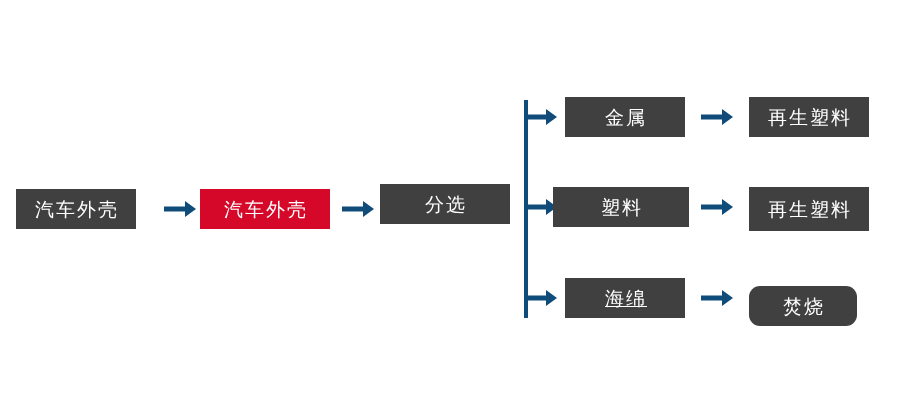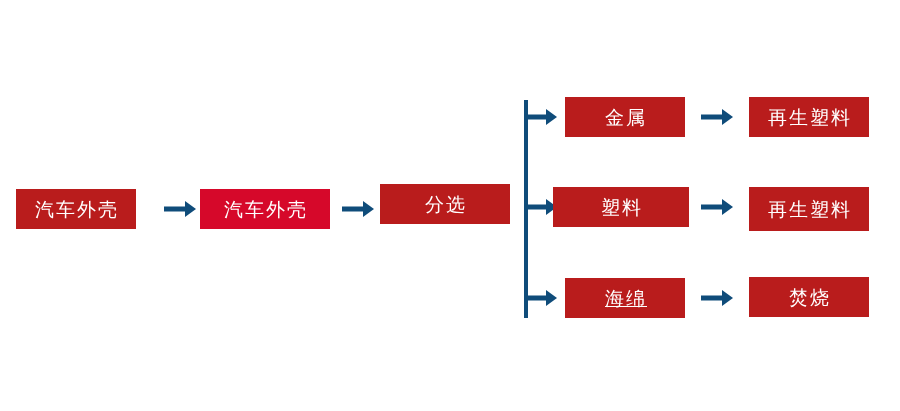--- a/index.html
+++ b/index.html
@@ -24,21 +24,21 @@
     align-items: center;
     justify-content: center;
     color: #ffffff;
     font-size: 19px;
     letter-spacing: 2px;
     line-height: 1;
     white-space: nowrap;
     text-indent: 2px;
     font-family: "DejaVu Sans", "Liberation Sans", sans-serif;
   }
-  .node-blue { background: #b91c1c; }
+  .node-blue { background: #404040; }
   .node-red  { background: #D6082A; }
 
   .arrow {
     position: absolute;
   }
   .arrow svg { display: block; }
 
   .trunk {
     position: absolute;
     background: #0F4C7A;
@@ -112,15 +112,15 @@
   <div class="node node-blue" style="left:749px; top:187px; width:120px; height:44px;">再生塑料</div>
 
   <div class="node node-blue" style="left:565px; top:278px; width:120px; height:40px;text-decoration:underline;">海绵</div>
 
   <div class="arrow" style="left:701px; top:288px;">
     <svg width="32" height="20" viewBox="0 0 32 20" aria-hidden="true">
       <path d="M0 7.5 H21 V2 L32 10 L21 18 V12.5 H0 Z" fill="#0F4C7A"></path>
     </svg>
   </div>
 
-  <div class="node node-blue" style="left:749px; top:277px; width:120px; height:40px;">焚烧</div>
+  <div class="node node-blue" style="left:749px; top:286px; width:108px; height:40px;border-radius:11px;">焚烧</div>
 
 </div>
 
 </body></html>

